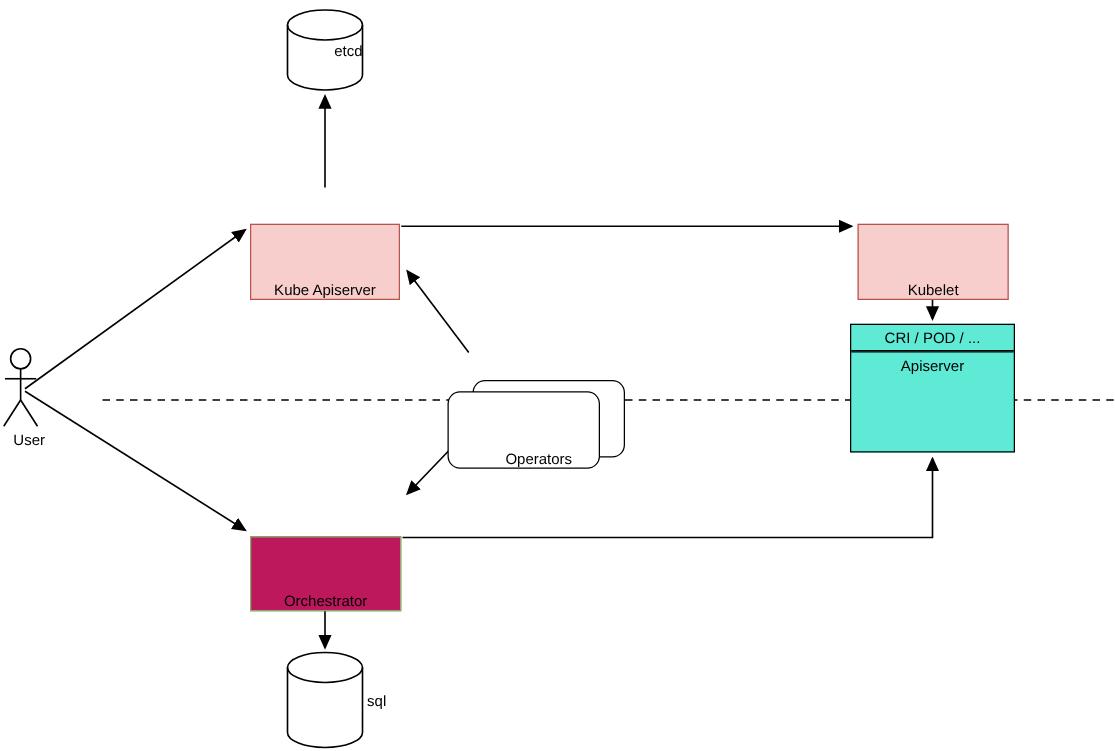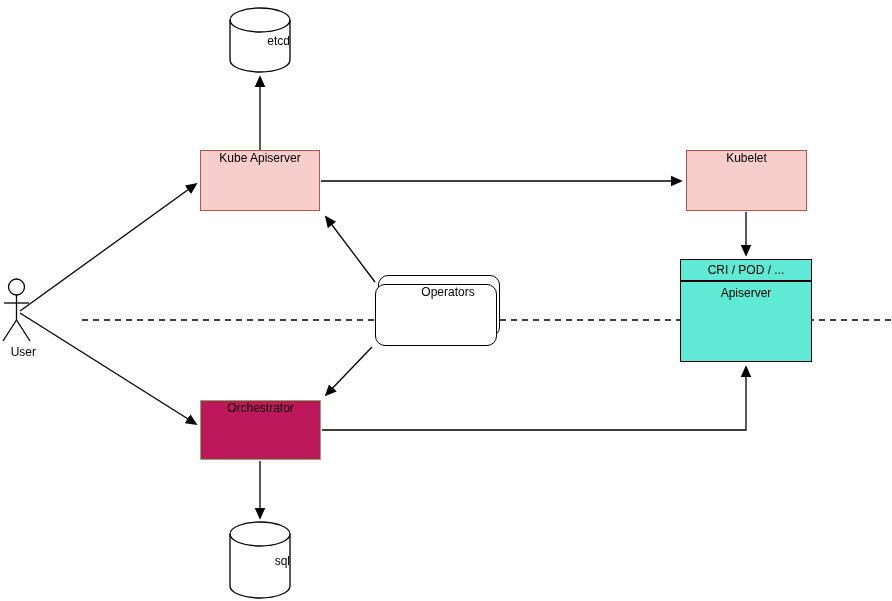--- a/index.html
+++ b/index.html
@@ -11,36 +11,37 @@
     font-family: "Liberation Sans", sans-serif;
     font-size: 12px;
     color: #000000;
     overflow: hidden;
   }
   .layer { position: absolute; left: 0; top: 0; }
   .node {
     position: absolute;
     box-sizing: border-box;
     display: flex;
-    align-items: flex-start;
+    align-items: flex-end;
     justify-content: center;
     text-align: center;
     line-height: 1.2;
+    margin-top: 29px;
   }
   .node.red   { background: #f8cecc; border: 1px solid #b85450; }
   .node.green { background: #be185d; border: 1px solid #82b366; }
   .node.plain { background: #ffffff; border: 1px solid #000000; }
   .rounded    { border-radius: 10px; }
 
   .kube-apiserver { left: 200px; top: 150px; width: 120px; height: 61px; }
   .kubelet        { left: 686px; top: 150px; width: 121px; height: 61px; }
   .orchestrator   { left: 200px; top: 400px; width: 121px; height: 60px; }
 
   .operators-back  { left: 378px; top: 275px; width: 122px; height: 62px; }
-  .operators-front { left: 375px; top: 284px; width: 122px; height: 62px; padding-left: 24px; }
+  .operators-front { left: 358px; top: 284px; width: 122px; height: 62px; padding-left: 24px; }
 
   .agents-box {
     position: absolute;
     left: 680px; top: 259px; width: 132px; height: 103px;
     box-sizing: border-box;
     background: #5eead4;
     border: 1px solid #000000;
     display: flex;
     flex-direction: column;
   }
@@ -51,21 +52,21 @@
   .agents-box .row-top    { height: 21px; border-bottom: 1px solid #000000; }
   .agents-box .row-mid    { flex: 1; }
   .agents-box .row-bottom { height: 22px; border-top: 1px solid #000000; }
 
   .shape-label {
     position: absolute;
     text-align: right;
     line-height: 14px;
   }
   .label-etcd { left: 230px; top: 34px;  width: 60px; }
-  .label-sql  { left: 230px; top: 554px; width: 60px; }
+  .label-sql  { left: 230px; top: 554px; width: 60px; padding-left: 19px; }
   .label-user { left: -2px;  top: 345px; width: 38px; }
 </style>
 </head>
 <body>
 
 <div class="canvas">
 
   <svg class="layer" width="892" height="601" viewBox="0 0 892 601">
     <defs>
       <marker id="arrow" viewBox="0 0 10 10" refX="8.5" refY="5" markerWidth="9" markerHeight="9" orient="auto-start-reverse">

